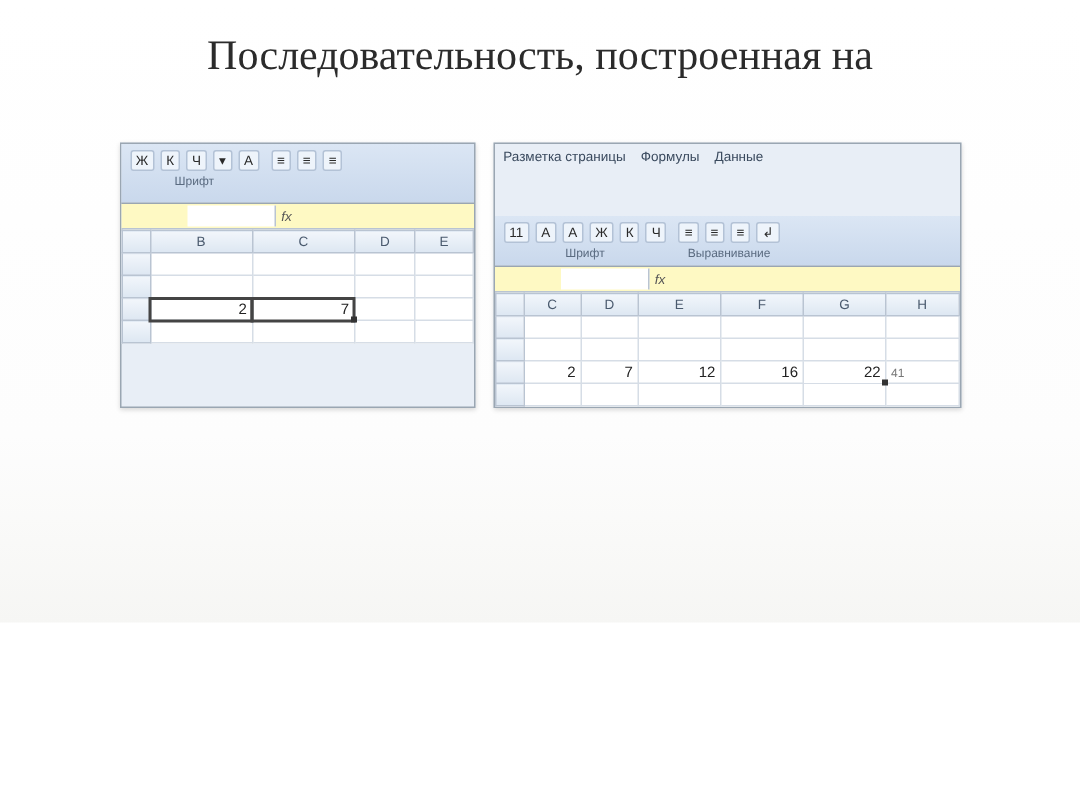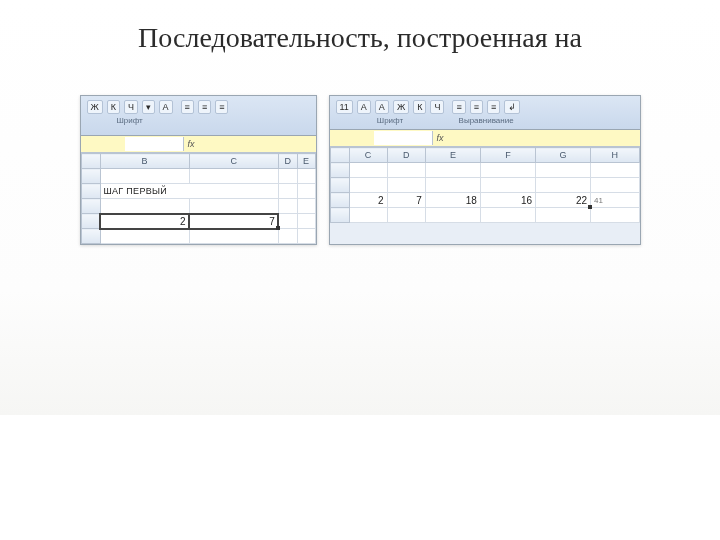--- a/index.html
+++ b/index.html
@@ -212,26 +212,20 @@
         </tr>
         <tr>
               <th class="rowhdr"></th>
               <td></td>
               <td></td>
               <td></td>
               <td></td>
             </tr>
         <tr>
               <th class="rowhdr"></th>
-          <td class="lbl" colspan="2">ШАГ ПЕРВЫЙ</td>
-          <td></td>
-              <td></td>
-        </tr>
-        <tr>
-              <th class="rowhdr"></th>
               <td></td>
               <td></td>
               <td></td>
               <td></td>
             </tr>
         <tr class="sel-range">
               <th class="rowhdr"></th>
           <td class="in sel">2</td>
           <td class="in sel marker">7</td>
           <td></td>
@@ -242,21 +236,26 @@
               <td></td>
               <td></td>
               <td></td>
               <td></td>
             </tr>
       </tbody>
         </table>
     </div>
 
     <div class="excel right">
-      <div class="ribbon" style="height:34px;">
+      <div class="tabs-right">
+        <span>Разметка страницы</span>
+        <span>Формулы</span>
+        <span>Данные</span>
+      </div>
+      <div class="ribbon" style="height:34px;margin-top:32px;">
         <div class="groups">
           <div class="group">
             <div class="ribbon-row1">
               <span class="rbtn">11</span>
               <span class="rbtn">A</span>
               <span class="rbtn">A</span>
               <span class="rbtn">Ж</span>
               <span class="rbtn">К</span>
               <span class="rbtn">Ч</span>
             </div>
@@ -303,21 +302,21 @@
               <td></td>
               <td></td>
               <td></td>
               <td></td>
               <td></td>
             </tr>
         <tr>
               <th class="rowhdr"></th>
           <td>2</td>
           <td>7</td>
-          <td>18</td>
+          <td>12</td>
           <td>16</td>
           <td class="marker">22</td>
           <td style="font-size:8px;color:#777;text-align:left;">41</td>
         </tr>
         <tr>
               <th class="rowhdr"></th>
               <td></td>
               <td></td>
               <td></td>
               <td></td>

